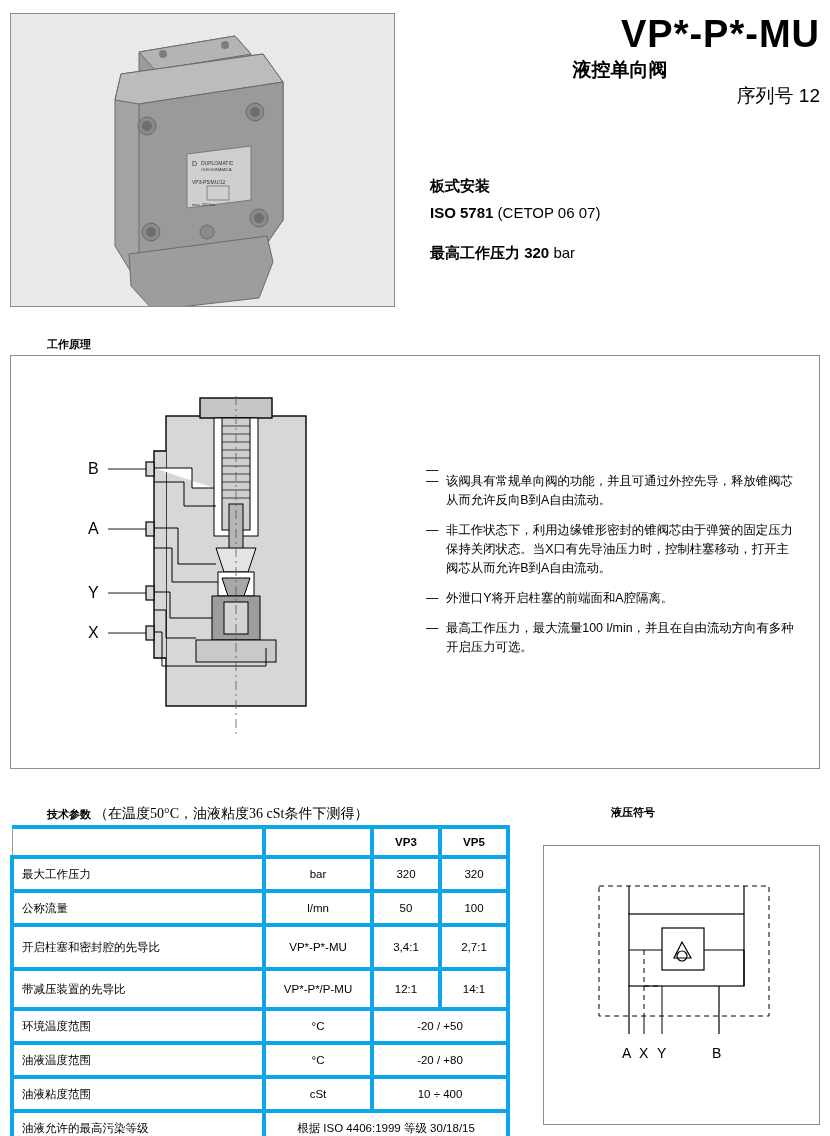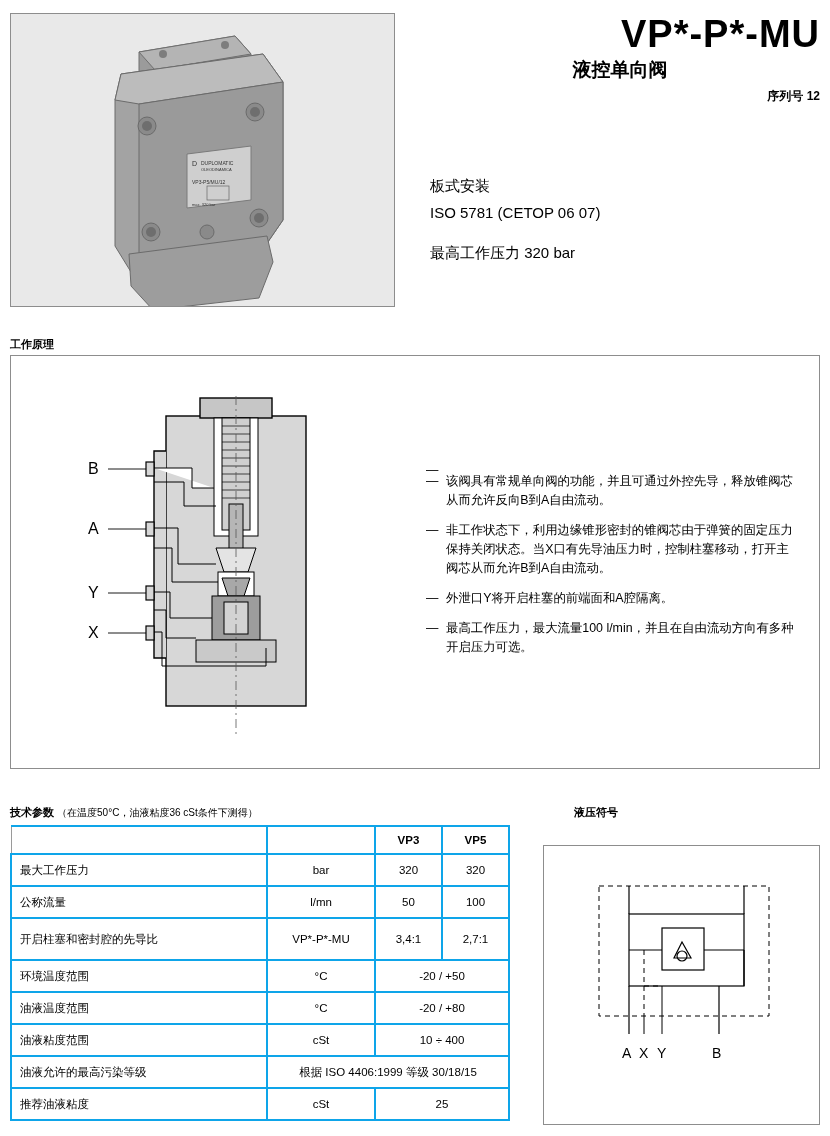--- a/index.html
+++ b/index.html
@@ -48,42 +48,43 @@
     letter-spacing: 1px;
     line-height: 44px;
   }
   .sub-title-cn {
     font-size: 19px;
     font-weight: bold;
     line-height: 28px;
     text-align: center;
   }
   .serial-line {
-    font-size: 12px;
-    font-weight: bold;
+    font-size: 19px;
+    font-weight: normal;
     line-height: 24px;
   }
   .spec-block {
     position: absolute;
     left: 430px; top: 172px;
     width: 390px;
     font-size: 15px;
     line-height: 27px;
   }
-  .spec-block .b { font-weight: normal; }
+  .spec-block .b { font-weight: bold; }
   .spec-line { white-space: nowrap; }
   .spec-gap { margin-top: 13px; }
 
   
   .sec-label {
     position: absolute;
     font-size: 11px;
     font-weight: bold;
-  }
-  .sec-label .thin { font-weight: normal; font-size: 10px; }
+    margin-left: 37px;
+  }
+  .sec-label .thin { font-weight: normal; font-size: 14px; font-family: Liberation Serif, serif; }
 
   
   .principle-box {
     position: absolute;
     left: 10px; top: 355px;
     width: 808px; height: 412px;
     border: 1px solid #8d8d8d;
     background: #fff;
   }
   .bullets {
@@ -105,21 +106,21 @@
 
   
   .tech-table {
     position: absolute;
     left: 10px; top: 825px;
     width: 500px;
     border-collapse: collapse;
     font-size: 11.5px;
   }
   .tech-table td, .tech-table th {
-    border: 2px solid #0ea5e9;
+    border: 4px solid #0ea5e9;
     padding: 0;
     height: 30px;
     font-weight: normal;
     text-align: center;
     vertical-align: middle;
   }
   .tech-table td.label {
     text-align: left;
     padding-left: 8px;
     width: 252px;
@@ -302,20 +303,26 @@
         <td class="v5">100</td>
       </tr>
 
       <tr>
         <td class="label" style="height:40px;">开启柱塞和密封腔的先导比</td>
         <td class="unit">VP*-P*-MU</td>
         <td class="v3">3,4:1</td>
         <td class="v5">2,7:1</td>
       </tr>
 
+      <tr>
+        <td class="label" style="height:36px;">带减压装置的先导比</td>
+        <td class="unit">VP*-P*/P-MU</td>
+        <td class="v3">12:1</td>
+        <td class="v5">14:1</td>
+      </tr>
 
       <tr>
         <td class="label">环境温度范围</td>
         <td class="unit">°C</td>
         <td class="v3" colspan="2">-20 / +50</td>
       </tr>
 
       <tr>
         <td class="label">油液温度范围</td>
         <td class="unit">°C</td>

